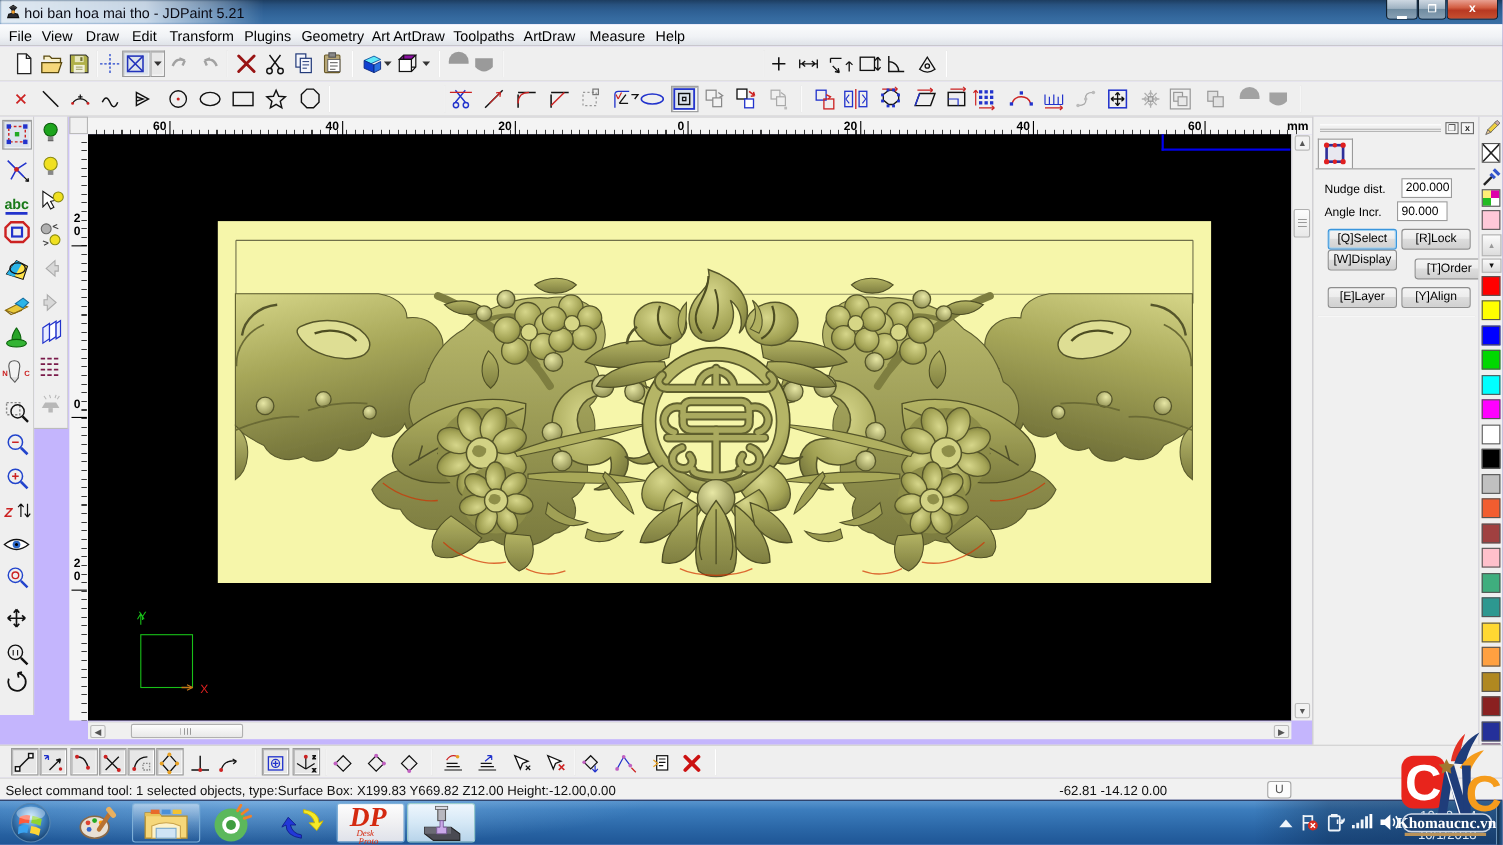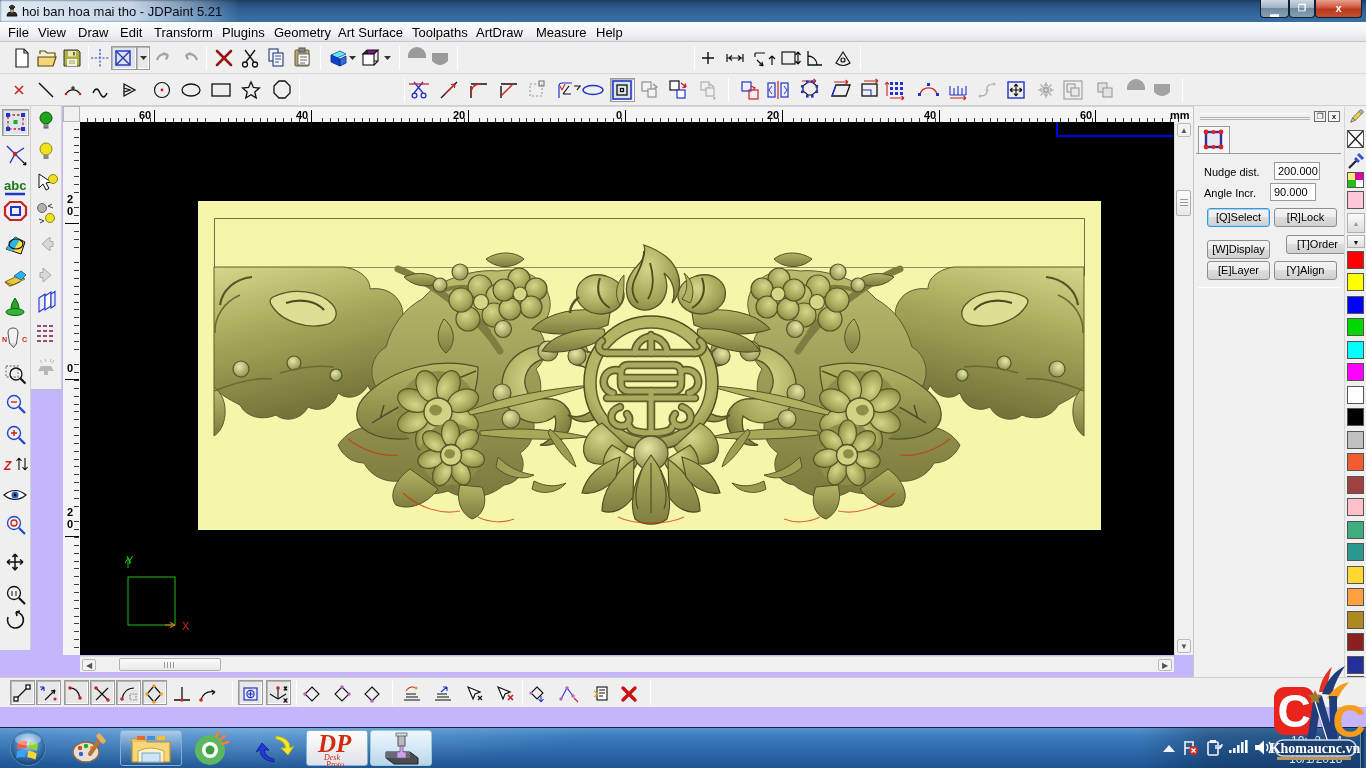--- a/index.html
+++ b/index.html
@@ -80,21 +80,21 @@
       <span style="top:2px;font-size:11px;">x</span>
     </div>
   <div id="menubar">
     <span style="left:8px;">File</span>
     <span style="left:38px;">View</span>
     <span style="left:78px;">Draw</span>
     <span style="left:120px;">Edit</span>
     <span style="left:154px;">Transform</span>
     <span style="left:222px;text-align:center;">Plugins</span>
     <span style="left:274px;">Geometry</span>
-    <span style="left:338px;">Art Surface</span>
+    <span style="left:338px;">Art ArtDraw</span>
     <span style="left:412px;">Toolpaths</span>
     <span style="left:476px;">ArtDraw</span>
     <span style="left:536px;">Measure</span>
     <span style="left:596px;">Help</span>
   </div>
   <div class="tbar" id="tbar1">
     <div class="icbtn" style="left:111px;top:4px;width:26px;height:24px;background:#dde4ec;"></div>
     <div class="icbtn" style="left:137px;top:4px;width:13px;height:24px;border-left:none;background:#e8e8e8;"></div>
     <svg class="abs" style="left:0;top:0;" width="900" height="32" viewBox="0 0 900 32">
       <g stroke="#222" fill="#fff" stroke-width="1.2">
@@ -740,21 +740,21 @@
           <circle cx="14.5" cy="20" r="2" fill="#e02020"></circle>
         </svg>
     </div>
     <div class="abs" style="left:2px;top:47px;width:145px;height:1px;background:#9a9a9a;"></div>
     <span class="plabel" style="left:10px;top:60px;">Nudge dist.</span>
     <div class="pbox" style="left:80px;top:56px;">200.000</div>
     <span class="plabel" style="left:10px;top:81px;">Angle Incr.</span>
     <div class="pbox" style="left:76px;top:77px;">90.000</div>
     <div class="pbtn" style="left:13px;top:102px;border-color:#3a96dd;box-shadow:0 0 0 1px #9ed1f2 inset;">[Q]Select</div>
     <div class="pbtn" style="left:80px;top:102px;">[R]Lock</div>
-    <div class="pbtn" style="left:13px;top:134px;">[W]Display</div>
+    <div class="pbtn" style="left:13px;top:121px;">[W]Display</div>
     <div class="pbtn" style="left:92px;top:129px;">[T]Order</div>
     <div class="pbtn" style="left:13px;top:155px;">[E]Layer</div>
     <div class="pbtn" style="left:80px;top:155px;">[Y]Align</div>
     <div class="abs" style="left:4px;top:181px;width:143px;height:1px;background:#cfcfcf;border-bottom:1px solid #fff;"></div>
   </div>
   <div id="palcol">
     <div class="abs" style="left:1px;top:1px;width:20px;height:20px;">
       <svg width="20" height="20" viewBox="0 0 20 20">
           <g transform="rotate(45 10 10)">
             <rect x="8.2" y="2" width="3.6" height="11" fill="#f0d040" stroke="#555" stroke-width="0.7"></rect>
@@ -909,20 +909,25 @@
           <path d="M594 13 l4 3 l-4 3" fill="none" stroke="#e8a020"></path>
         </g>
       <path d="M623 10 L635 22 M635 10 L623 22" stroke="#cc1111" stroke-width="3.4" stroke-linecap="round"></path>
     </svg>
     <div class="sep" style="left:232px;top:3px;"></div>
     <div class="sep" style="left:296px;top:3px;"></div>
     <div class="sep" style="left:392px;top:3px;"></div>
     <div class="sep" style="left:522px;top:3px;"></div>
     <div class="sep" style="left:650px;top:3px;"></div>
   </div>
+  <div id="status">
+    <span class="abs" style="left:5px;top:4px;">Select command tool: 1 selected objects, type:Surface Box: X199.83 Y669.82 Z12.00 Height:-12.00,0.00</span>
+    <span class="abs" style="left:963px;top:4px;">-62.81 -14.12 0.00</span>
+    <div class="abs" style="left:1152px;top:2px;width:22px;height:16px;border:1px solid #a5a5a5;border-radius:3px;background:#fcfcfc;color:#555;font-size:11px;text-align:center;line-height:15px;">U</div>
+  </div>
   <div id="taskbar">
     <div class="abs" style="left:0;top:0;width:1366px;height:40px;background:radial-gradient(ellipse 500px 60px at 240px 0px,rgba(180,220,255,0.35),rgba(0,0,0,0) 70%);"></div>
     <div class="abs" style="left:1140px;top:0;width:226px;height:40px;background:linear-gradient(90deg,rgba(10,30,60,0) 0%,rgba(10,30,60,0.35) 30%,rgba(10,30,60,0.45) 100%);"></div>
     <svg class="abs" style="left:9px;top:1px;" width="38" height="38" viewBox="0 0 38 38">
       <defs>
         <radialGradient id="orbg" cx="50%" cy="35%" r="65%">
             <stop offset="0%" stop-color="#bfe4fb"></stop>
             <stop offset="50%" stop-color="#4285c4"></stop>
             <stop offset="100%" stop-color="#16406e"></stop>
           </radialGradient>

